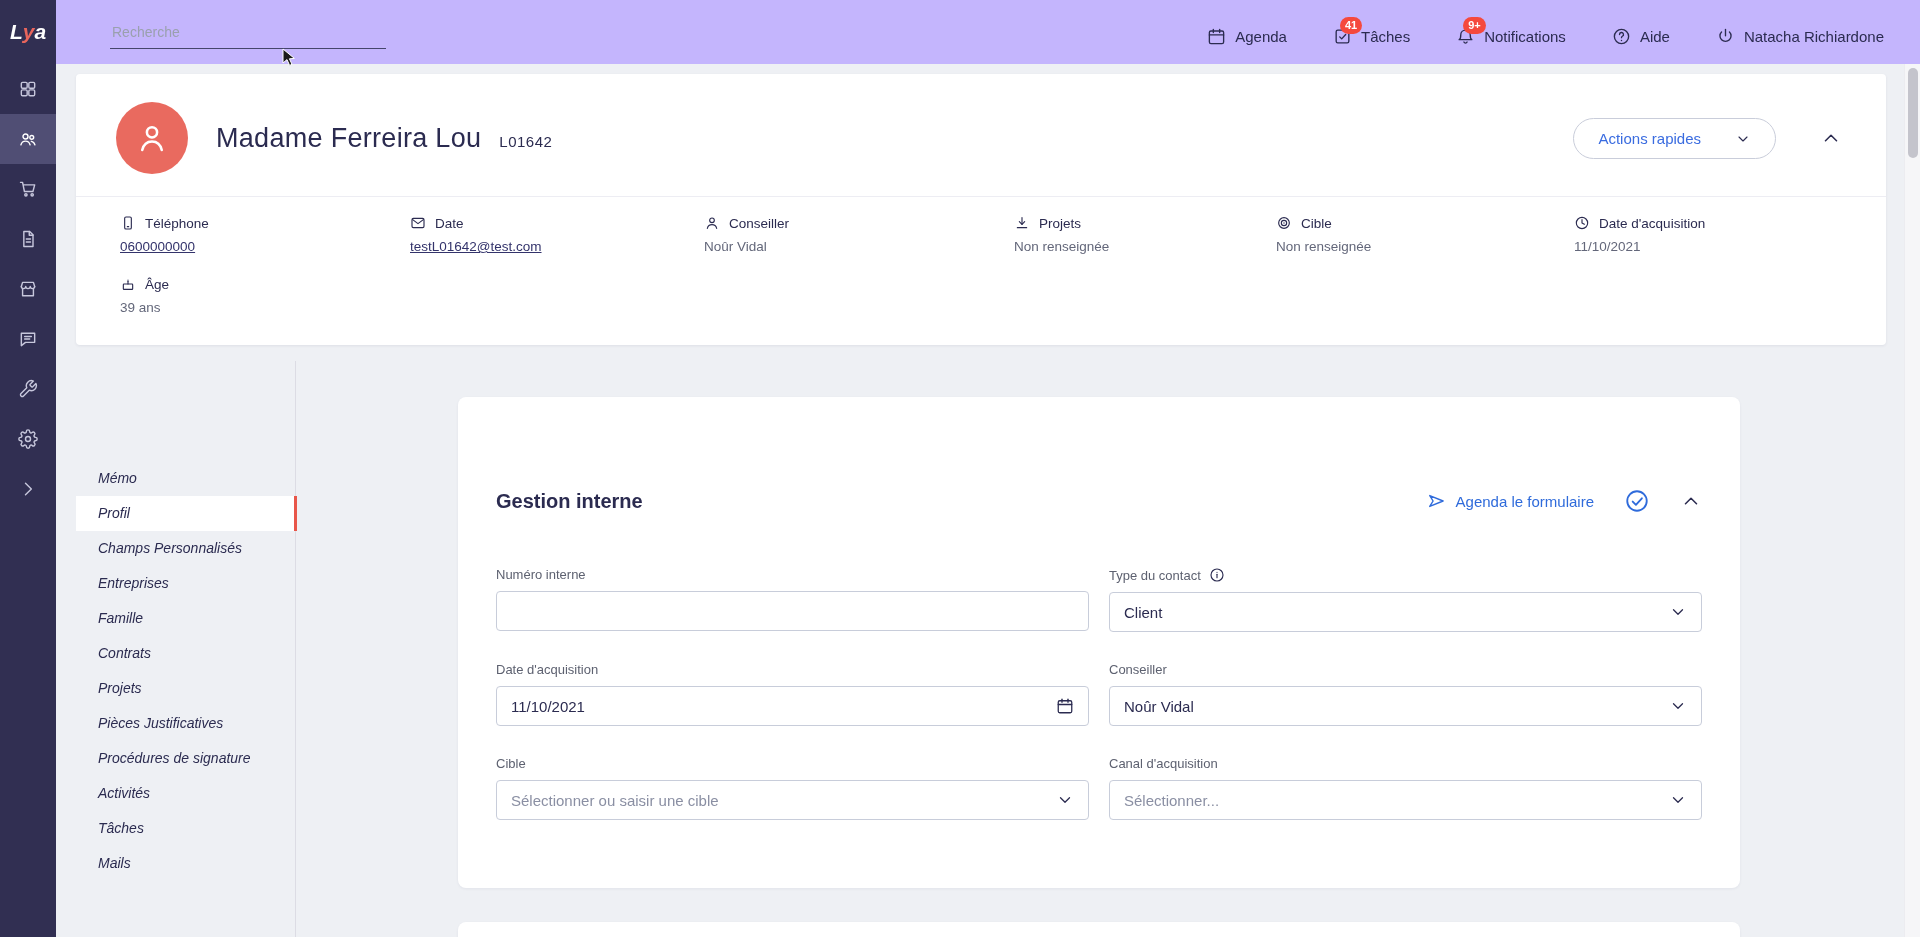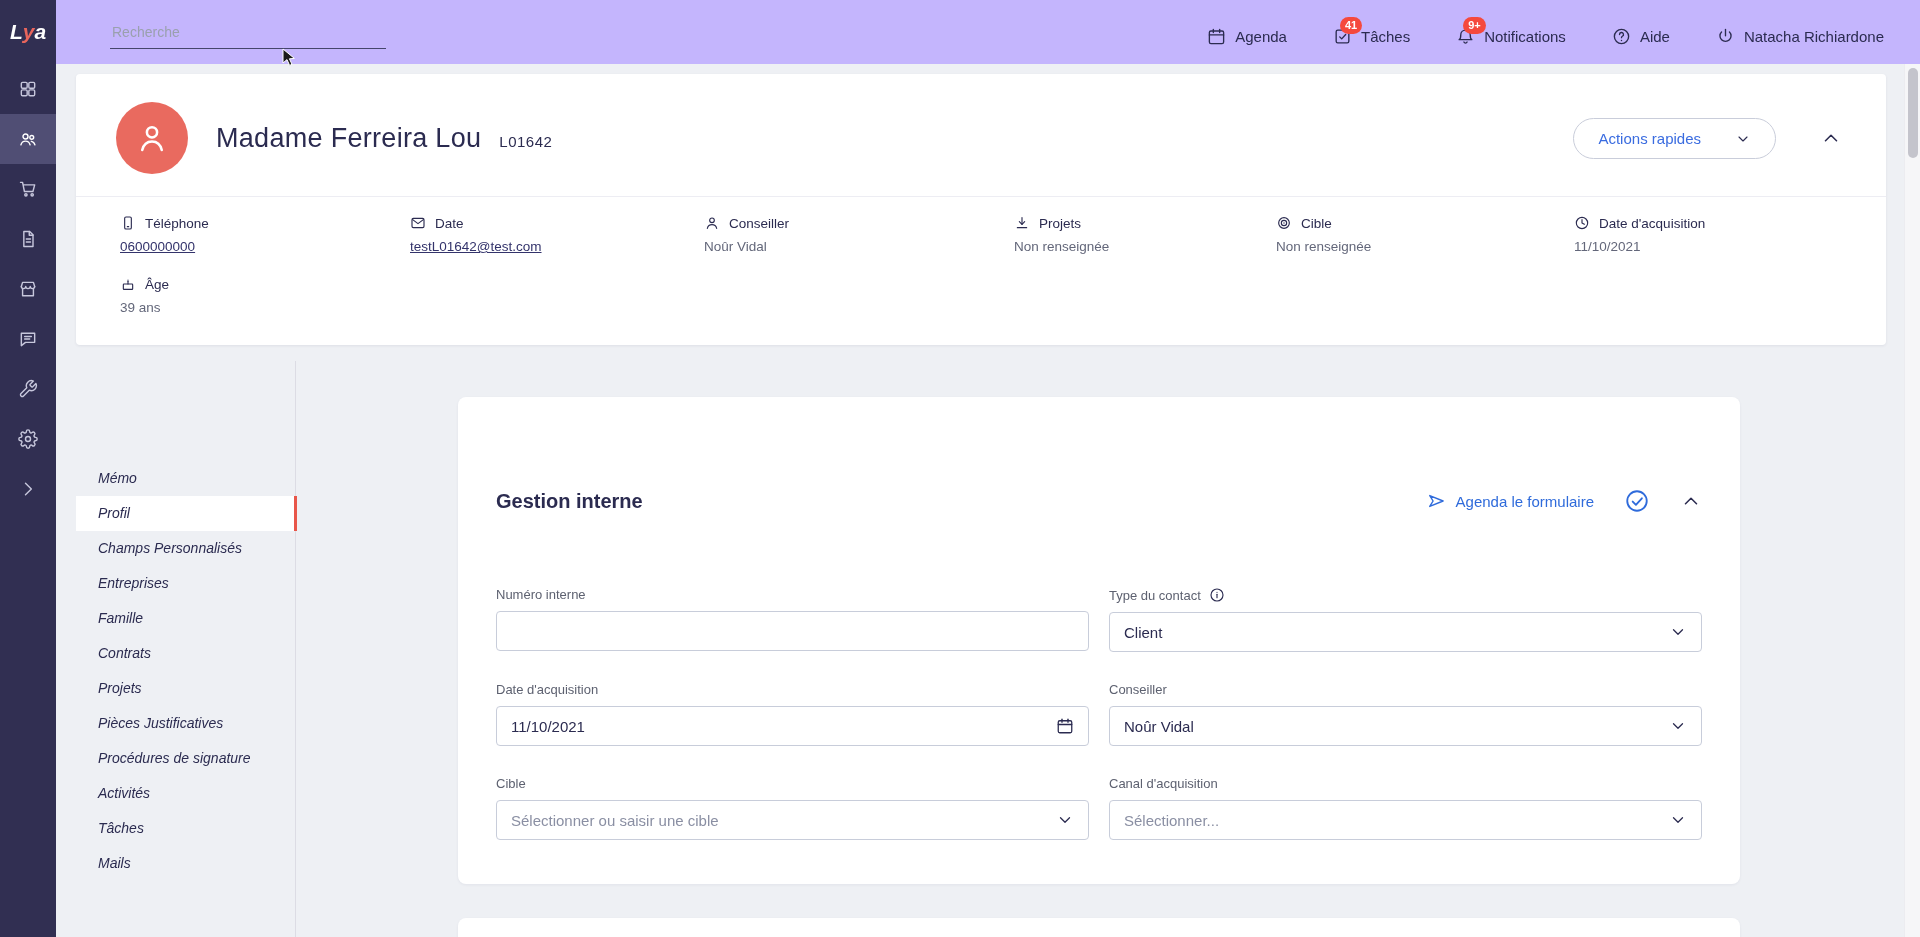--- a/index.html
+++ b/index.html
@@ -69,21 +69,21 @@
   .card-head { display:flex; align-items:center; padding-top:76px; }
   .card-title { font-size:20px; font-weight:bold; color:#2b2b50; }
   .card-head-right { margin-left:auto; display:flex; align-items:center; gap:30px; }
   .send-link { display:flex; align-items:center; gap:10px; color:#2f6bdb; font-size:15px; cursor:pointer; }
   .send-link .sic { width:20px; height:20px; }
   .sic svg { width:100%; height:100%; }
   .status-ic { width:26px; height:26px; }
   .status-ic svg { width:26px; height:26px; }
   .status-ic.ok { color:#2f6bdb; }
 
-  .fields { margin-top:58px; padding-bottom:44px; display:grid; grid-template-columns:1fr 1fr; column-gap:20px; row-gap:30px; }
+  .fields { margin-top:38px; padding-bottom:68px; display:grid; grid-template-columns:1fr 1fr; column-gap:20px; row-gap:30px; }
   .field label { font-size:13px; color:#5d6170; display:flex; align-items:center; gap:8px; }
   .field .info-ic { width:16px; height:16px; color:#2b2b50; }
   .info-ic svg { width:16px; height:16px; }
   .control { margin-top:9px; height:40px; border:1px solid #c8cdda; border-radius:4px; background:#fff; display:flex; align-items:center; padding:0 14px; font-size:15px; color:#2b2b50; cursor:pointer; }
   input.control { width:100%; cursor:text; outline:none; font-family:inherit; }
   .control .ph { color:#8a8fa3; }
   .control .end-ic { margin-left:auto; width:18px; height:18px; color:#2b2b50; flex-shrink:0; }
   .end-ic svg { width:18px; height:18px; }
 
   

